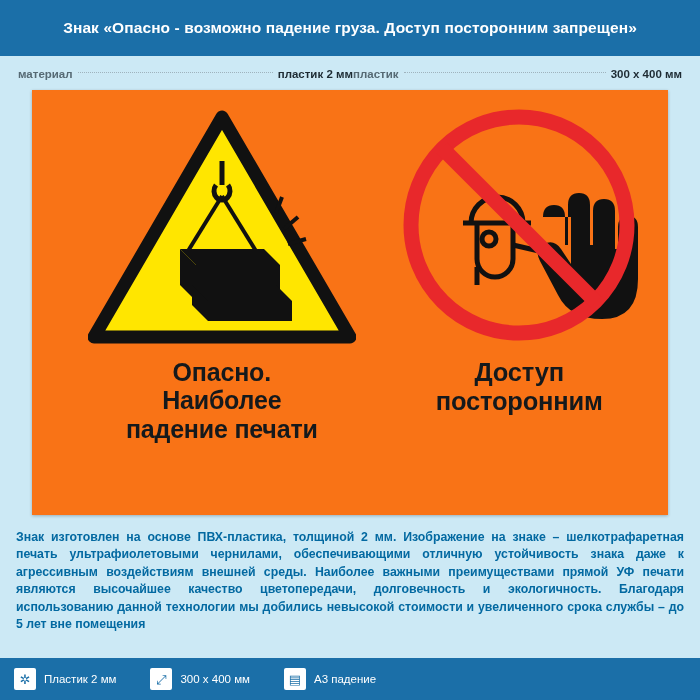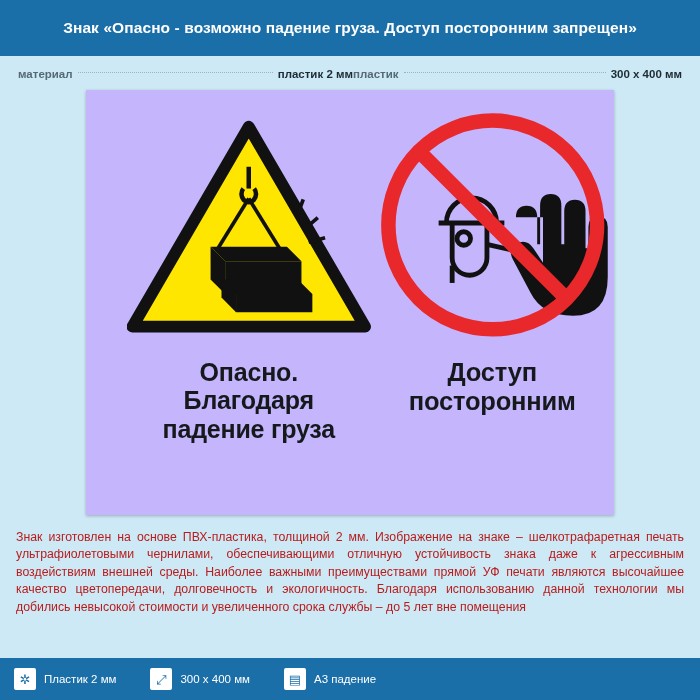--- a/index.html
+++ b/index.html
@@ -69,23 +69,23 @@
     color: #1d2b33;
     font-size: 11.5px;
   }
   
   .sign-wrap {
     display: flex;
     justify-content: center;
   }
   .sign {
     position: relative;
-    width: 528px;
+    width: 636px;
     height: 425px;
-    background: #c4b5fd;
+    background: #f97316;
     box-shadow: 0 1px 3px rgba(0,0,0,0.25);
     display: flex;
     box-sizing: border-box;
     padding-left: 41px;
   }
   .sign-half {
     width: 50%;
     position: relative;
     display: flex;
     flex-direction: column;
@@ -106,23 +106,24 @@
     color: #15191c;
     letter-spacing: -0.2px;
     padding: 0 6px;
   }
   .caption.right { font-size: 25.5px; }
   
   .desc {
     padding: 14px 16px 0 16px;
     font-size: 12.3px;
     line-height: 1.42;
-    color: #b91c1c;
+    color: #0369a1;
     text-align: justify;
     box-sizing: border-box;
+    font-weight: bold;
   }
   
   .footer {
     position: absolute;
     left: 0;
     bottom: 0;
     width: 700px;
     height: 42px;
     background: #1b6fa8;
     display: flex;
@@ -199,22 +200,22 @@
             <polygon points="104,186 104,206 120,222 120,202" fill="#111111"></polygon>
             <polygon points="120,202 204,202 204,222 120,222" fill="#111111"></polygon>
 
             <path d="M196,130 L210,118" stroke="#111111" stroke-width="4"></path>
             <path d="M200,145 L218,140" stroke="#111111" stroke-width="4"></path>
             <path d="M188,114 L194,98" stroke="#111111" stroke-width="4"></path>
           </svg>
         </div>
         <div class="caption">
           <div>Опасно.</div>
-          <div>Благодаря</div>
-          <div>падение груза</div>
+          <div>Наиболее</div>
+          <div>падение печати</div>
         </div>
       </div>
 
       <div class="sign-half">
         <div class="pic">
           <svg width="252" height="250" viewBox="0 0 252 250">
 
             <g fill="none" stroke="#111111" stroke-width="5">
               <path d="M78,124 a26,26 0 0,1 52,0"></path>
               <path d="M70,124 L138,124"></path>

